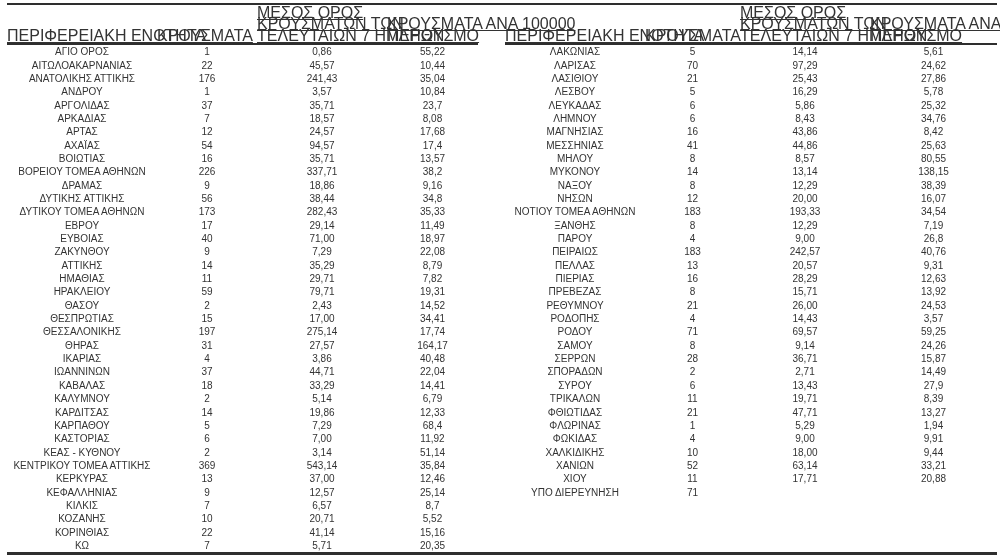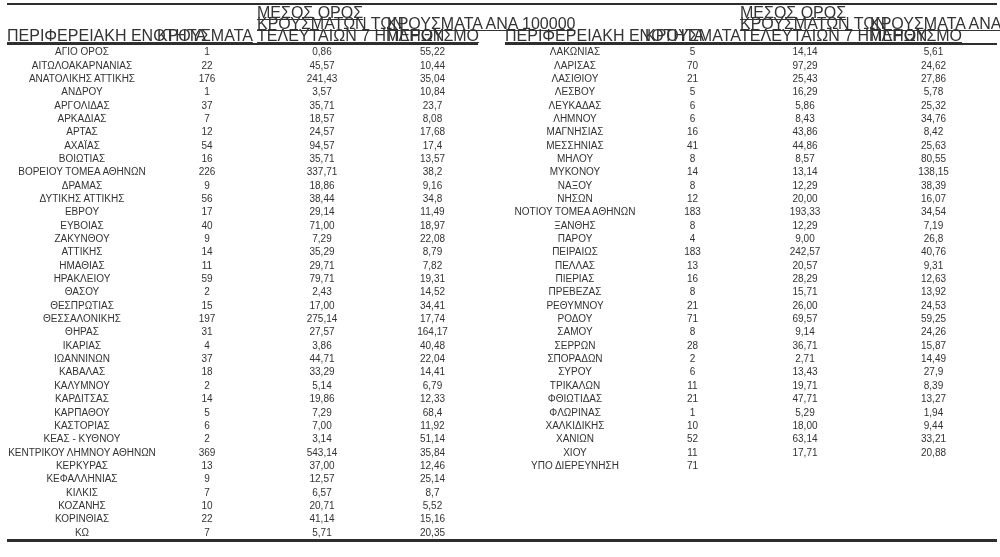--- a/index.html
+++ b/index.html
@@ -156,20 +156,26 @@
             <td>18,86</td>
             <td>9,16</td>
           </tr>
           <tr>
             <td>ΔΥΤΙΚΗΣ ΑΤΤΙΚΗΣ</td>
             <td>56</td>
             <td>38,44</td>
             <td>34,8</td>
           </tr>
           <tr>
+            <td>ΔΥΤΙΚΟΥ ΤΟΜΕΑ ΑΘΗΝΩΝ</td>
+            <td>173</td>
+            <td>282,43</td>
+            <td>35,33</td>
+          </tr>
+          <tr>
             <td>ΕΒΡΟΥ</td>
             <td>17</td>
             <td>29,14</td>
             <td>11,49</td>
           </tr>
           <tr>
             <td>ΕΥΒΟΙΑΣ</td>
             <td>40</td>
             <td>71,00</td>
             <td>18,97</td>
@@ -264,21 +270,21 @@
             <td>7,00</td>
             <td>11,92</td>
           </tr>
           <tr>
             <td>ΚΕΑΣ - ΚΥΘΝΟΥ</td>
             <td>2</td>
             <td>3,14</td>
             <td>51,14</td>
           </tr>
           <tr>
-            <td>ΚΕΝΤΡΙΚΟΥ ΛΗΜΝΟΥ ΑΘΗΝΩΝ</td>
+            <td>ΚΕΝΤΡΙΚΟΥ ΤΟΜΕΑ ΑΤΤΙΚΗΣ</td>
             <td>369</td>
             <td>543,14</td>
             <td>35,84</td>
           </tr>
           <tr>
             <td>ΚΕΡΚΥΡΑΣ</td>
             <td>13</td>
             <td>37,00</td>
             <td>12,46</td>
           </tr>
@@ -448,20 +454,26 @@
             <td>15,71</td>
             <td>13,92</td>
           </tr>
           <tr>
             <td>ΡΕΘΥΜΝΟΥ</td>
             <td>21</td>
             <td>26,00</td>
             <td>24,53</td>
           </tr>
           <tr>
+            <td>ΡΟΔΟΠΗΣ</td>
+            <td>4</td>
+            <td>14,43</td>
+            <td>3,57</td>
+          </tr>
+          <tr>
             <td>ΡΟΔΟΥ</td>
             <td>71</td>
             <td>69,57</td>
             <td>59,25</td>
           </tr>
           <tr>
             <td>ΣΑΜΟΥ</td>
             <td>8</td>
             <td>9,14</td>
             <td>24,26</td>
@@ -496,20 +508,26 @@
             <td>47,71</td>
             <td>13,27</td>
           </tr>
           <tr>
             <td>ΦΛΩΡΙΝΑΣ</td>
             <td>1</td>
             <td>5,29</td>
             <td>1,94</td>
           </tr>
           <tr>
+            <td>ΦΩΚΙΔΑΣ</td>
+            <td>4</td>
+            <td>9,00</td>
+            <td>9,91</td>
+          </tr>
+          <tr>
             <td>ΧΑΛΚΙΔΙΚΗΣ</td>
             <td>10</td>
             <td>18,00</td>
             <td>9,44</td>
           </tr>
           <tr>
             <td>ΧΑΝΙΩΝ</td>
             <td>52</td>
             <td>63,14</td>
             <td>33,21</td>

